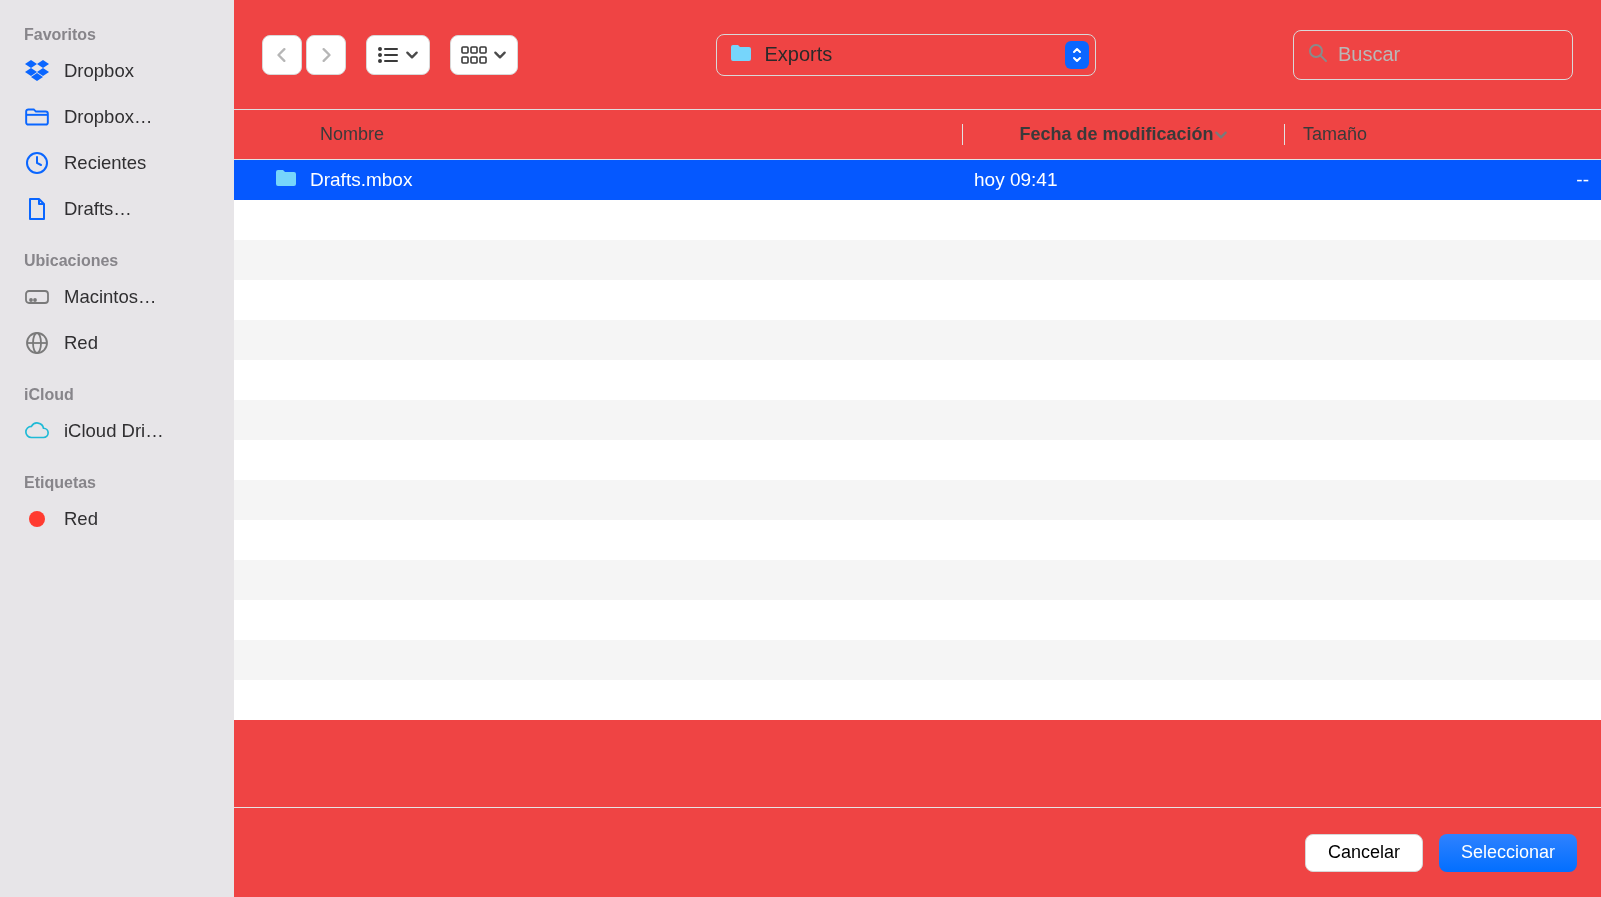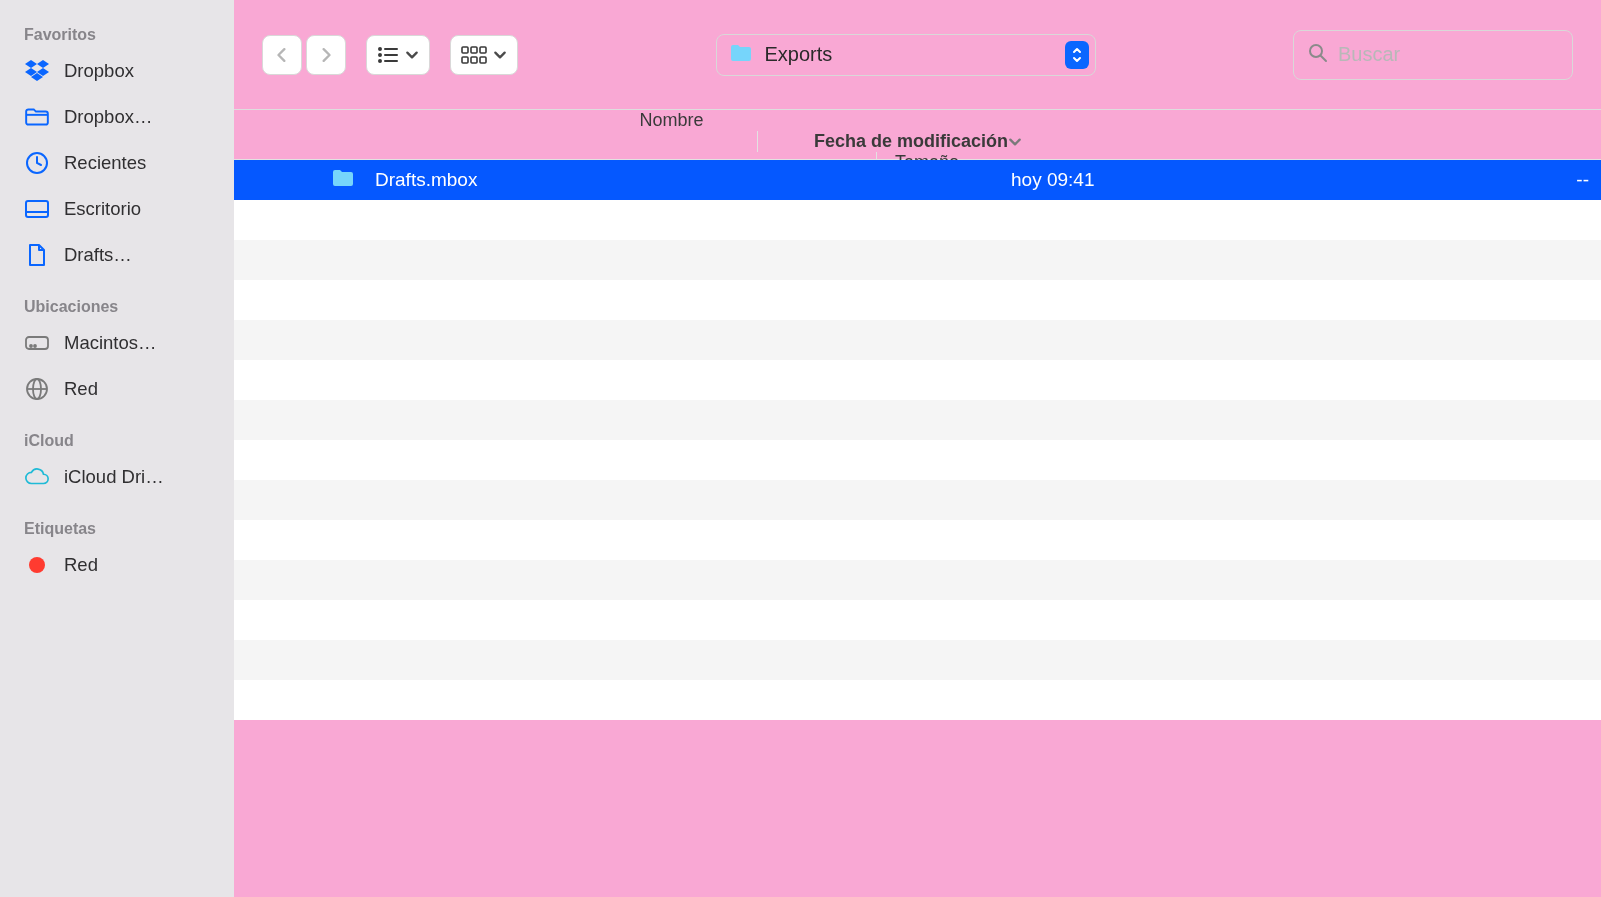--- a/index.html
+++ b/index.html
@@ -53,21 +53,21 @@
   overflow: hidden;
   text-overflow: ellipsis;
 }
 
 
 .main {
   flex: 1;
   display: flex;
   flex-direction: column;
   height: 100%;
-  background: #f9a8d4;
+  background: #ef4444;
 }
 
 
 .toolbar {
   height: 110px;
   border-bottom: 1px solid #dedede;
   display: flex;
   align-items: center;
   padding: 0 28px;
   gap: 20px;
@@ -138,38 +138,37 @@
 .search-field input::placeholder { color: #b8b8b8; }
 
 
 .col-headers {
   display: flex;
   align-items: center;
   height: 50px;
   border-bottom: 1px solid #e2e2e2;
   font-size: 18px;
   color: #3a3a3a;
-  flex-direction: column;
 }
 .col-name { width: 728px; padding-left: 86px; }
 .col-date { width: 322px; display:flex; align-items:center; justify-content:center; padding-right:18px; font-weight:600; border-left:1px solid #e2e2e2; padding-left:18px;}
 .col-size { flex: 1; padding-left: 18px; border-left:1px solid #e2e2e2;}
 
 
 .file-list { flex: 1; overflow: hidden; }
 .file-row {
   display: flex;
   align-items: center;
   height: 40px;
   font-size: 19px;
 }
 .file-row:nth-child(odd):not(.selected) { background: #f5f5f5; }
 .file-row:nth-child(even):not(.selected) { background: #ffffff; }
 .file-row.selected { background: #0558ff; color: #fff; }
-.fr-name { width: 740px; padding-left: 60px; display:flex; align-items:center; gap:20px;margin-left:37px; }
+.fr-name { width: 740px; padding-left: 40px; display:flex; align-items:center; gap:12px; }
 .fr-date { width: 310px; }
 .fr-size { flex:1; text-align:right; padding-right: 12px; }
 
 
 .footer {
   height: 90px;
   border-top: 1px solid #e5e5e5;
   display: flex;
   justify-content: flex-end;
   align-items: center;
@@ -228,31 +227,20 @@
     <div class="sidebar-item">
       <span class="icon-slot">
         <svg width="24" height="24" viewBox="0 0 24 24">
           <g fill="none" stroke="#0a66ff" stroke-width="2">
             <circle cx="12" cy="12" r="10"></circle>
             <path d="M12 6 v6 l4 2" stroke-linecap="round"></path>
           </g>
         </svg>
       </span>
       <span class="label-slot">Recientes</span>
-    </div>
-    <div class="sidebar-item">
-      <span class="icon-slot">
-        <svg width="26" height="20" viewBox="0 0 26 20">
-          <g fill="none" stroke="#0a66ff" stroke-width="2">
-            <rect x="2" y="2" width="22" height="16" rx="2"></rect>
-            <line x1="2" y1="13" x2="24" y2="13"></line>
-          </g>
-        </svg>
-      </span>
-      <span class="label-slot">Escritorio</span>
     </div>
     <div class="sidebar-item">
       <span class="icon-slot">
         <svg width="20" height="24" viewBox="0 0 20 24">
           <g fill="none" stroke="#0a66ff" stroke-width="2" stroke-linejoin="round">
             <path d="M3 2 h9 l5 5 v15 H3 Z"></path>
             <path d="M12 2 v5 h5"></path>
           </g>
         </svg>
       </span>
@@ -413,13 +401,17 @@
       <div class="file-row"></div>
       <div class="file-row"></div>
       <div class="file-row"></div>
       <div class="file-row"></div>
       <div class="file-row"></div>
       <div class="file-row"></div>
       <div class="file-row"></div>
       <div class="file-row"></div>
     </div>
 
+  <div class="footer">
+    <div class="btn">Cancelar</div>
+    <div class="btn primary">Seleccionar</div>
+  </div>
 </div>
 
 </body></html>

